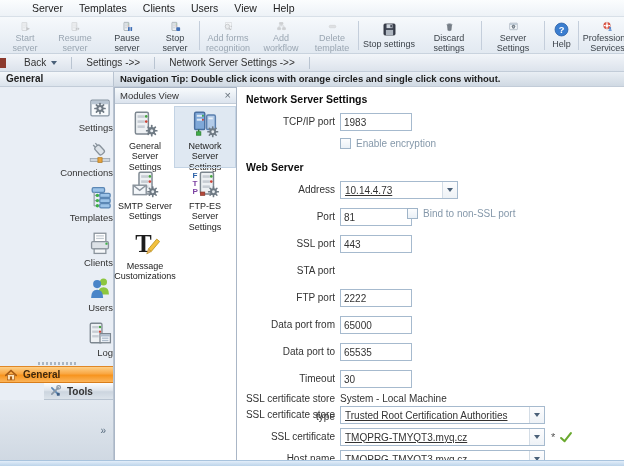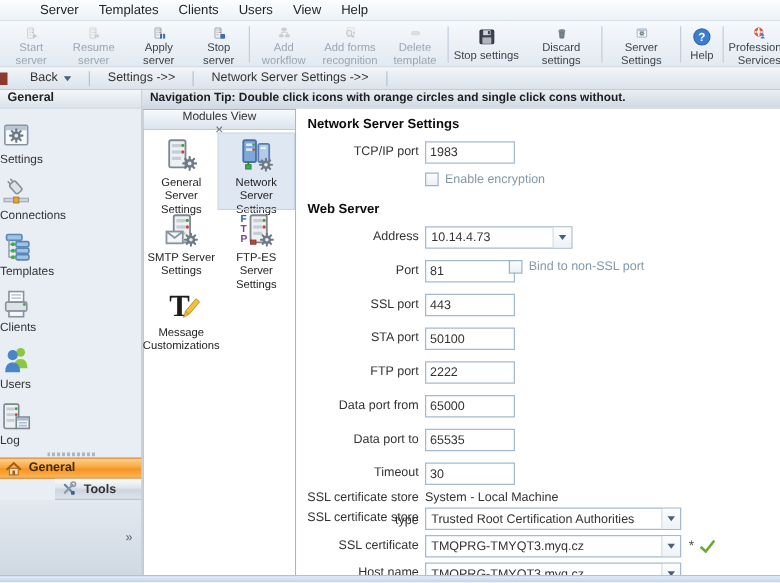--- a/index.html
+++ b/index.html
@@ -38,60 +38,60 @@
     background:linear-gradient(#f4f7fa,#dbe3ec);border-bottom:1px solid #c2ccd8;border-right:1px solid #b9c4d1;
     font-weight:bold;font-size:10px;line-height:14px;padding-left:6px;color:#222;}
   .navtip{position:absolute;top:72px;left:114px;right:0;height:15px;box-sizing:border-box;
     background:linear-gradient(#e9eef4,#d0d9e3);border-bottom:1px solid #c2ccd8;
     font-weight:bold;font-size:9.5px;line-height:14px;padding-left:6px;color:#1c1c1c;white-space:nowrap;}
 
   
   .sidebar{position:absolute;top:87px;left:0;width:114px;bottom:5px;box-sizing:border-box;
     background:#e9eef5;border-right:1px solid #b9c4d1;display:flex;flex-direction:column;}
   .snav{display:flex;flex-direction:column;align-items:center;padding-top:4px;}
-  .sitem{width:100%;height:45px;display:flex;flex-direction:column;align-items:flex-start;justify-content:center;gap:1px;}
+  .sitem{width:100%;height:45px;display:flex;flex-direction:column;align-items:flex-end;justify-content:center;gap:1px;}
   .sitem svg{width:26px;height:26px;}
   .slabel{font-size:9.5px;color:#333;}
   .griphandle{height:5px;display:flex;justify-content:center;align-items:center;}
   .griphandle i{display:block;width:38px;height:3px;
     background:repeating-linear-gradient(90deg,#aab6c4 0 2px,transparent 2px 4px);}
   .obar{height:17px;display:flex;align-items:center;gap:5px;padding-left:4px;
     font-weight:bold;font-size:10px;box-sizing:border-box;}
   .obar svg{width:14px;height:14px;}
   .obar.general{background:linear-gradient(#fdd089,#f9a743 45%,#f7941e 55%,#fbb45a);
     border-top:1px solid #e08726;border-bottom:1px solid #d87d1a;color:#40280c;}
   .obar.tools{background:linear-gradient(#fcfdfe,#dfe5ec 45%,#ccd5df 55%,#dce3ea);
     border-bottom:1px solid #b9c4d1;color:#333;margin-left:44px;}
   .sfooter{flex:1;background:linear-gradient(#e3e9f0,#cfd8e2);display:flex;
     justify-content:flex-end;align-items:center;padding-right:7px;color:#55687c;font-size:10px;}
 
   
   .modules{position:absolute;top:87px;left:114px;width:123px;bottom:5px;box-sizing:border-box;
     background:#fff;border:1px solid #aab6c6;}
   .mtitle{height:15px;background:linear-gradient(#f7fafc,#dce4ee);border-bottom:1px solid #c2ccd8;
-    display:flex;align-items:center;justify-content:space-between;padding:0 5px;font-size:9.5px;color:#333;flex-direction:column;}
+    display:flex;align-items:center;justify-content:space-between;padding:0 5px;font-size:9.5px;color:#333;}
   .mclose{color:#66707a;font-size:11px;line-height:11px;}
   .mgrid{display:flex;flex-wrap:wrap;padding-top:3px;}
   .mitem{width:60px;height:60px;display:flex;flex-direction:column;align-items:center;
     padding-top:3px;box-sizing:border-box;text-align:center;font-size:9px;line-height:1.15;color:#222;}
   .mitem svg{width:29px;height:29px;margin-bottom:2px;flex:none;}
   .mitem.selected{background:#dfe8f2;outline:1px solid #c3d3e4;}
 
   
   .main{position:absolute;top:87px;left:237px;right:0;bottom:5px;background:#fff;overflow:hidden;}
   .sect{position:absolute;left:9px;font-weight:bold;font-size:10.5px;color:#0d0d0d;}
   .frow{position:absolute;left:0;right:0;height:18px;}
   .flabel{position:absolute;left:0;width:98px;text-align:right;line-height:18px;font-size:10px;color:#333;}
   .fctl{position:absolute;left:103px;top:0;display:flex;align-items:center;gap:4px;}
   input.tin{width:64px;height:16px;border:1px solid #a6bace;font-size:10px;
     font-family:inherit;padding:0 3px;color:#333;box-sizing:content-box;}
   .combo{height:18px;border:1px solid #a6bace;background:#fff;display:flex;align-items:center;box-sizing:border-box;}
   .combo.w-narrow{width:118px;}
   .combo.w-wide{width:205px;}
-  .cval{flex:1;padding:0 4px;font-size:10px;white-space:nowrap;overflow:hidden;color:#333;}
+  .cval{flex:1;padding:0 4px;font-size:10px;white-space:nowrap;overflow:hidden;color:#333;text-decoration:underline;}
   .carrow{width:14px;align-self:stretch;display:flex;align-items:center;justify-content:center;
     border-left:1px solid #d4dde6;background:linear-gradient(#fdfdfe,#eef2f6);}
   .cbrow{display:flex;align-items:center;gap:5px;}
   .cb{width:11px;height:11px;border:1px solid #9fb4c8;background:linear-gradient(#fcfdfe,#eaf0f6);display:inline-block;box-sizing:border-box;}
   .cblabel{color:#8598aa;font-size:10px;}
   .static-val{font-size:10px;color:#333;line-height:18px;}
   .suffix{font-size:11px;color:#555;margin-left:2px;}
   .validcheck{width:14px;height:14px;}
 
   .statusbar{position:absolute;left:0;right:0;bottom:0;height:5px;
@@ -157,49 +157,49 @@
         <path d="M14,11.5 L17.5,14.5 L14,17.5 Z" fill="#57a63f"></path>
       </svg>
     <span>Resume server</span>
   </div>
   <div class="rbtn" style="width:50px">
     <svg viewBox="0 0 20 20">
         <use href="#i-server" transform="translate(-2,0)"></use>
         <rect x="11" y="11" width="3" height="7.5" rx="1" fill="#3e6db5"></rect>
         <rect x="15.5" y="11" width="3" height="7.5" rx="1" fill="#3e6db5"></rect>
       </svg>
-    <span>Apply server</span>
+    <span>Pause server</span>
   </div>
   <div class="rbtn" style="width:46px">
     <svg viewBox="0 0 20 20">
         <use href="#i-server" transform="translate(-2,0)"></use>
         <rect x="11.5" y="11.5" width="7" height="7" rx="1.5" fill="#3e6db5"></rect>
       </svg>
     <span>Stop server</span>
   </div>
   <div class="rsep"></div>
+  <div class="rbtn disabled" style="width:54px">
+    <svg viewBox="0 0 20 20">
+        <use href="#i-doc" transform="translate(1,0)"></use>
+        <circle cx="8" cy="10" r="4" fill="rgba(200,215,230,.5)" stroke="#7d8790" stroke-width="1.4"></circle>
+        <line x1="11" y1="13" x2="14.5" y2="16.5" stroke="#7d8790" stroke-width="2"></line>
+        <path d="M14,10 h2 m-1,-1 v2" stroke="#57a63f" stroke-width="2.2"></path>
+      </svg>
+    <span>Add forms recognition</span>
+  </div>
   <div class="rbtn disabled" style="width:52px">
     <svg viewBox="0 0 20 20">
         <g fill="#9aa4ae" stroke="#7d8790" stroke-width=".6">
           <rect x="6" y="2.5" width="7" height="4" rx="1"></rect>
           <rect x="2.5" y="12" width="6" height="4" rx="1"></rect>
           <rect x="11.5" y="12" width="6" height="4" rx="1"></rect>
         </g>
         <path d="M9.5,6.5 V9 H5.5 V12 M9.5,9 H14.5 V12" fill="none" stroke="#7d8790"></path>
       </svg>
     <span>Add workflow</span>
-  </div>
-  <div class="rbtn disabled" style="width:54px">
-    <svg viewBox="0 0 20 20">
-        <use href="#i-doc" transform="translate(1,0)"></use>
-        <circle cx="8" cy="10" r="4" fill="rgba(200,215,230,.5)" stroke="#7d8790" stroke-width="1.4"></circle>
-        <line x1="11" y1="13" x2="14.5" y2="16.5" stroke="#7d8790" stroke-width="2"></line>
-        <path d="M14,10 h2 m-1,-1 v2" stroke="#57a63f" stroke-width="2.2"></path>
-      </svg>
-    <span>Add forms recognition</span>
   </div>
   <div class="rbtn disabled" style="width:50px">
     <svg viewBox="0 0 20 20">
         <rect x="4" y="8" width="12" height="4.5" rx="1.8" fill="#c2c8d0" stroke="#9aa0a8"></rect>
       </svg>
     <span>Delete template</span>
   </div>
   <div class="rsep"></div>
   <div class="rbtn" style="width:58px">
     <svg viewBox="0 0 20 20">
@@ -482,23 +482,20 @@
 
   <div class="frow" style="top:148px">
     <span class="flabel">SSL port</span>
     <span class="fctl">
         <input class="tin" value="443" style="">
       </span>
   </div>
 
   <div class="frow" style="top:175px">
     <span class="flabel">STA port</span>
-    <span class="fctl">
-        <input class="tin" value="50100" style="">
-      </span>
   </div>
 
   <div class="frow" style="top:202px">
     <span class="flabel">FTP port</span>
     <span class="fctl">
         <input class="tin" value="2222" style="">
       </span>
   </div>
 
   <div class="frow" style="top:229px">

